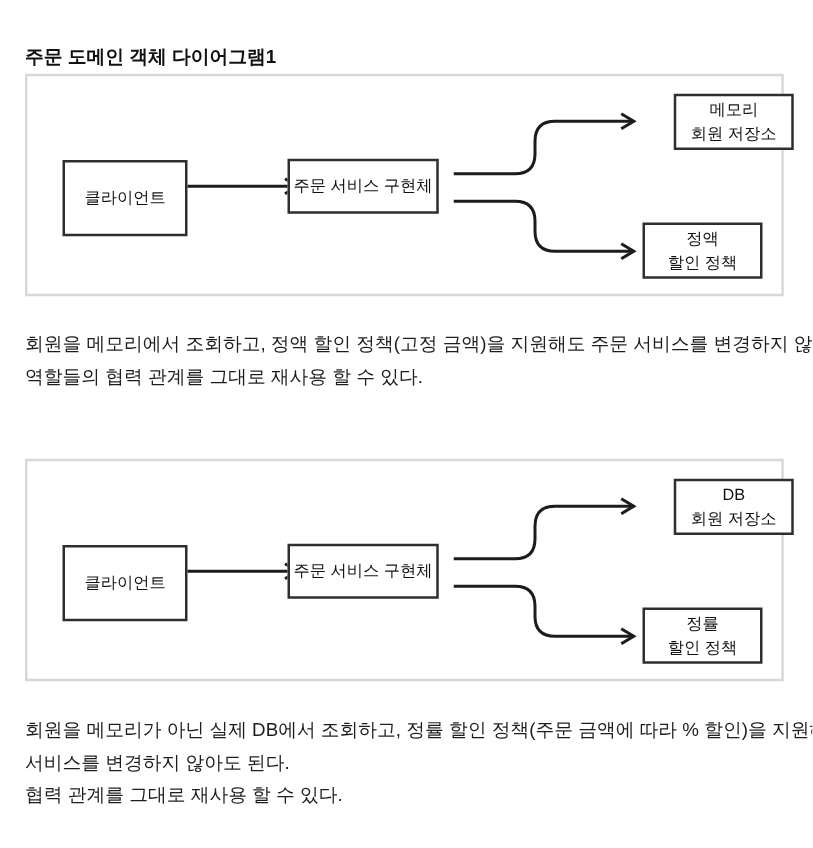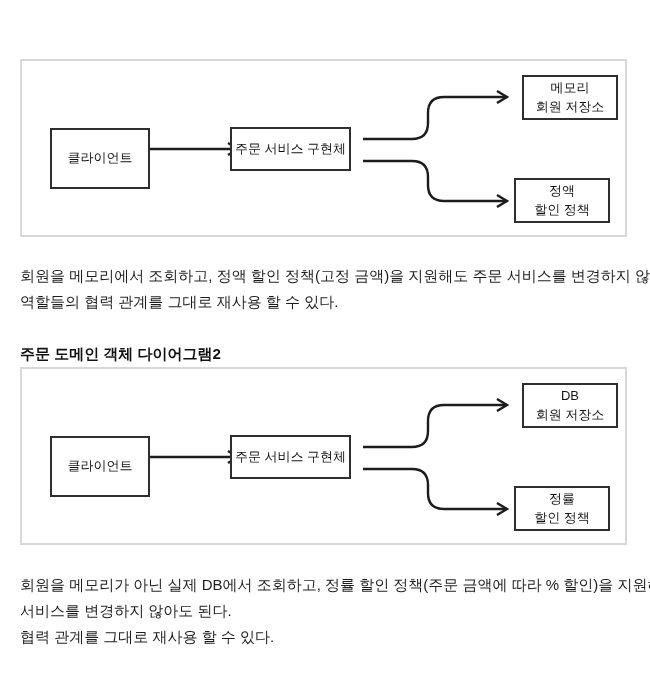--- a/index.html
+++ b/index.html
@@ -46,38 +46,39 @@
     font-size: 13px;
     line-height: 1.45;
     display: flex;
     align-items: center;
     justify-content: center;
     text-align: center;
     white-space: pre-line;
   }
   .n-client   { left: 28px;  top: 67px;  width: 100px; height: 61px; font-family: Liberation Serif, serif; }
   .n-service  { left: 208px; top: 66px;  width: 121px; height: 44px; }
-  .n-top      { left: 500px; top: 14px;  width: 96px;  height: 45px; }
+  .n-top      { left: 517px; top: 14px;  width: 96px;  height: 45px; }
   .n-bottom   { left: 492px; top: 117px; width: 96px;  height: 45px; text-align: center; }
   .para {
     position: absolute;
     left: 20px;
     font-size: 15px;
     line-height: 26px;
     color: #1d1d1d;
   }
   #para-1 { top: 263px; }
   #para-2 { top: 572px; }
   .para-line { white-space: nowrap; }
 </style>
 </head>
 <body>
 
 <div id="page">
 
+  <div id="title-1" class="sec-title">주문 도메인 객체 다이어그램1</div>
 
   <div id="canvas-1" class="canvas">
     <svg class="edges" viewBox="0 0 603 174" xmlns="http://www.w3.org/2000/svg">
       <defs>
         <marker id="arrow1" markerUnits="userSpaceOnUse" markerWidth="16" markerHeight="16" refX="13" refY="8" orient="auto">
           <path d="M3,2 L13,8 L3,14" fill="none" stroke="#1c1c1c" stroke-width="2.4"></path>
         </marker>
       </defs>
       <path d="M118,88 L216,88" fill="none" stroke="#1c1c1c" stroke-width="2.4" marker-end="url(#arrow1)"></path>
       <path d="M341,78 L390,78 Q406,78 406,62 L406,52 Q406,36 422,36 L485,36" fill="none" stroke="#1c1c1c" stroke-width="2.4" marker-end="url(#arrow1)"></path>
@@ -89,21 +90,20 @@
 회원 저장소</div>
     <div class="node n-bottom">정액
 할인 정책</div>
   </div>
 
   <div id="para-1" class="para">
     <div class="para-line">회원을 메모리에서 조회하고, 정액 할인 정책(고정 금액)을 지원해도 주문 서비스를 변경하지 않아도 된다.</div>
     <div class="para-line">역할들의 협력 관계를 그대로 재사용 할 수 있다.</div>
   </div>
 
-  <div id="title-2" class="sec-title">주문 도메인 객체 다이어그램2</div>
 
   <div id="canvas-2" class="canvas">
     <svg class="edges" viewBox="0 0 603 174" xmlns="http://www.w3.org/2000/svg">
       <defs>
         <marker id="arrow2" markerUnits="userSpaceOnUse" markerWidth="16" markerHeight="16" refX="13" refY="8" orient="auto">
           <path d="M3,2 L13,8 L3,14" fill="none" stroke="#1c1c1c" stroke-width="2.4"></path>
         </marker>
       </defs>
       <path d="M118,88 L216,88" fill="none" stroke="#1c1c1c" stroke-width="2.4" marker-end="url(#arrow2)"></path>
       <path d="M341,78 L390,78 Q406,78 406,62 L406,52 Q406,36 422,36 L485,36" fill="none" stroke="#1c1c1c" stroke-width="2.4" marker-end="url(#arrow2)"></path>

